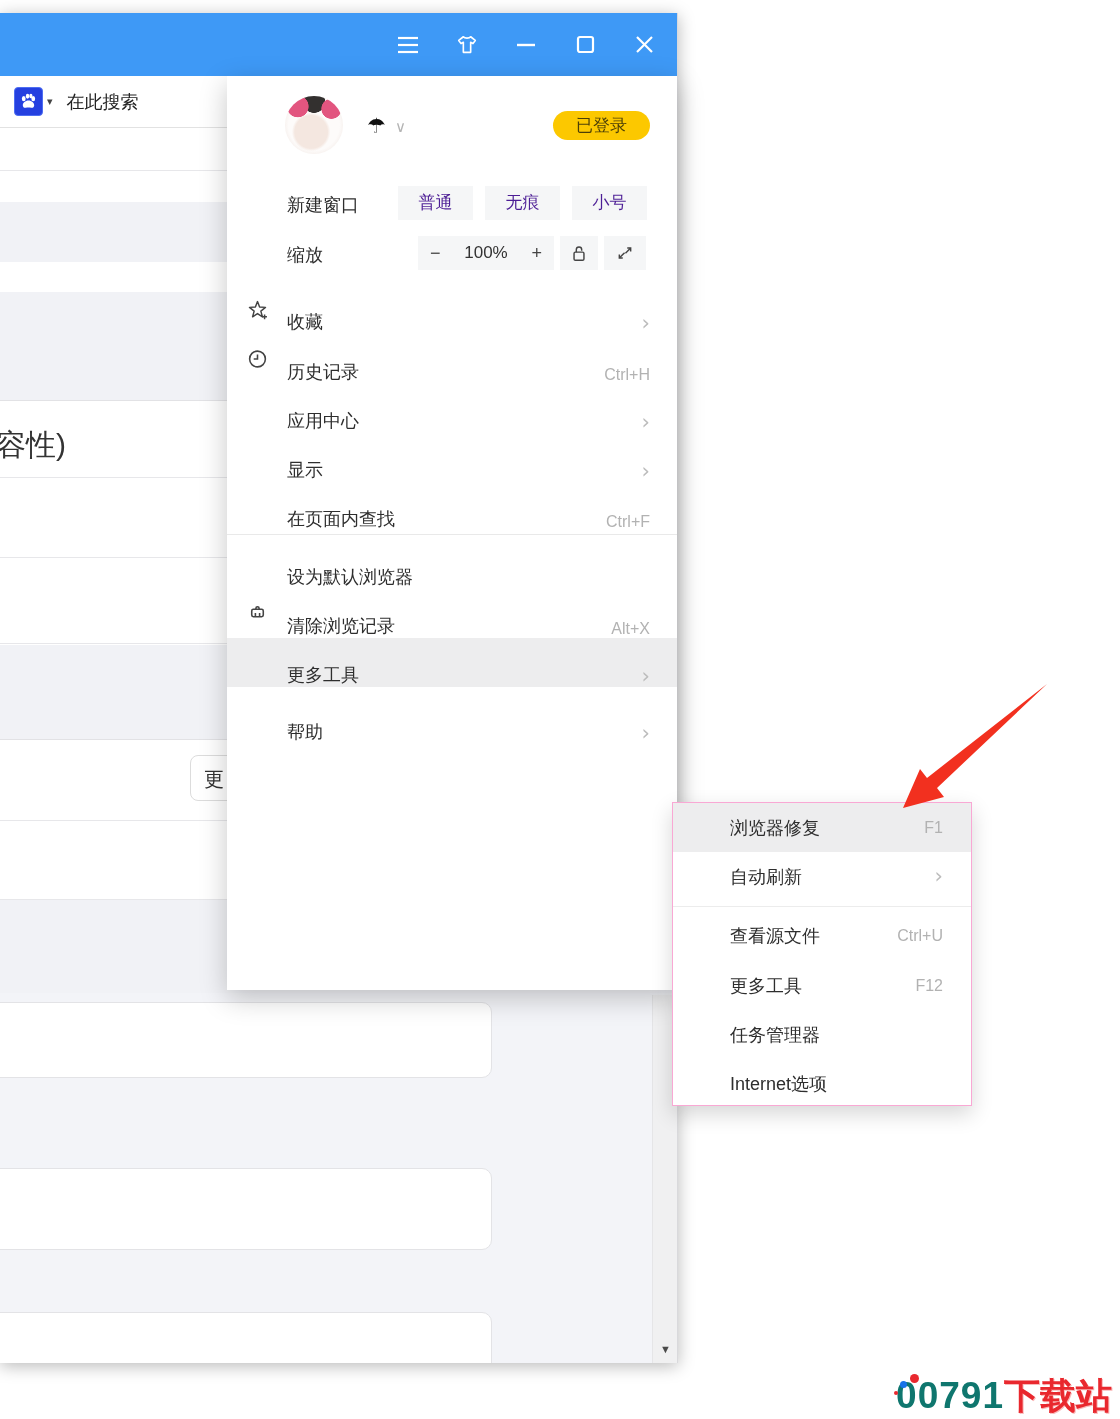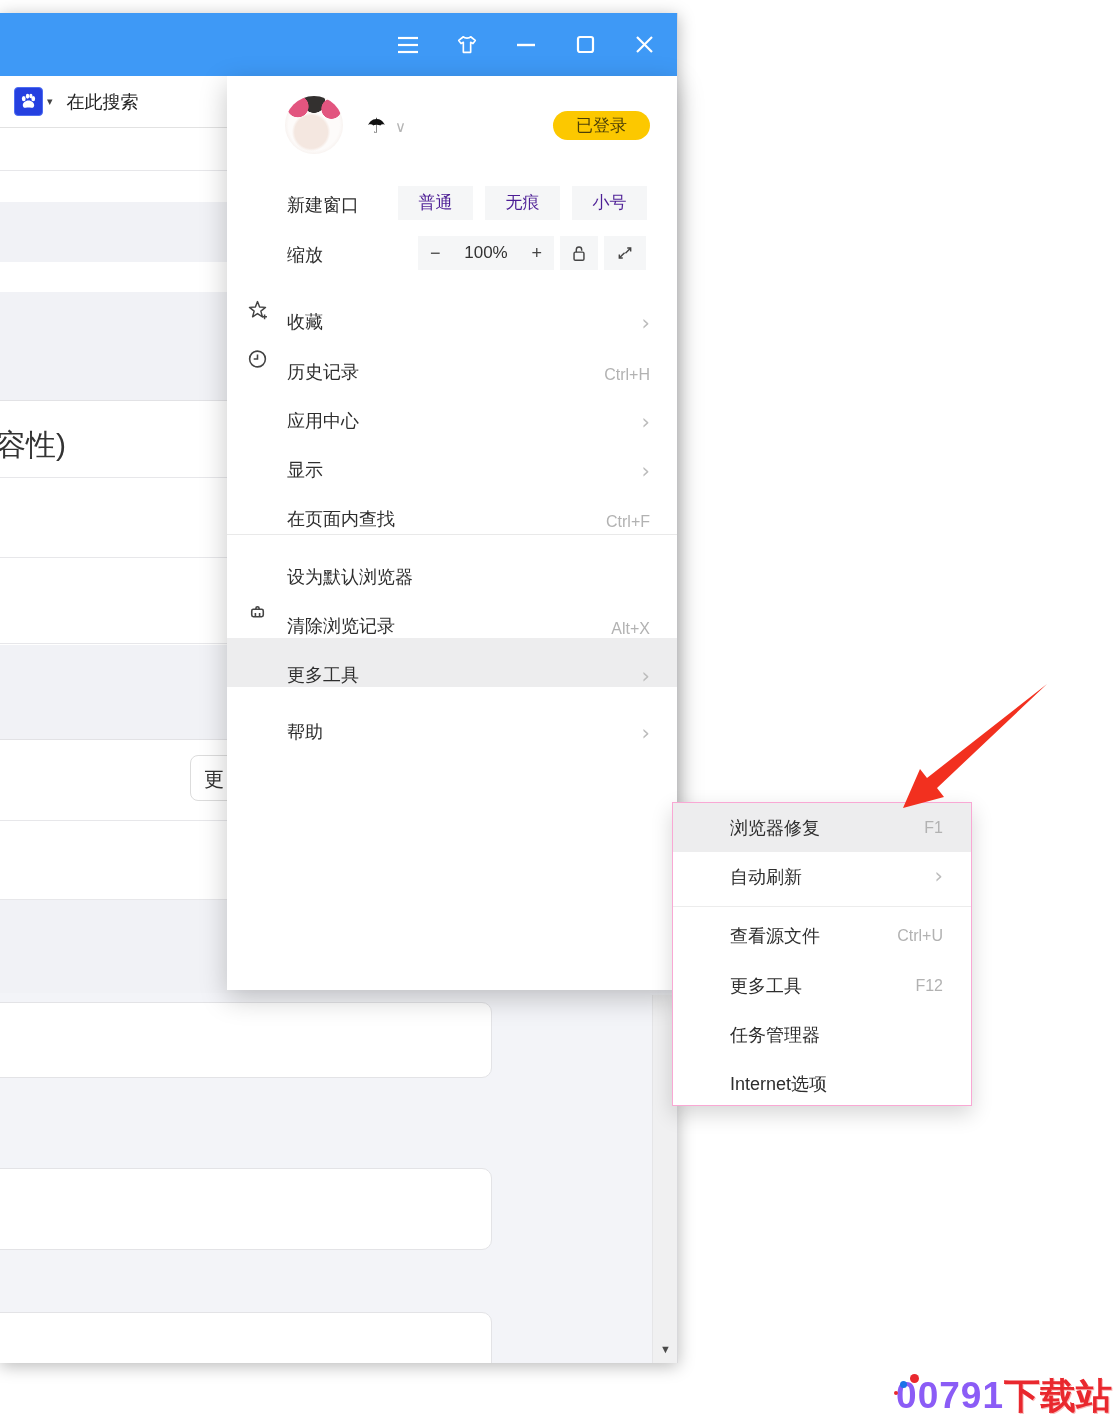--- a/index.html
+++ b/index.html
@@ -108,21 +108,21 @@
   .srow{
     height:49.3px;display:flex;align-items:center;
     padding:0 28px 0 57px;box-sizing:border-box;cursor:pointer;
   }
   .srow .lbl{font-size:18px;color:#2e2e2e;}
   .sdivider{height:1px;background:#ececec;margin:4px 0 5px;}
   
   .arrow-svg{position:absolute;left:0;top:0;width:1120px;height:1419px;z-index:20;pointer-events:none;}
   
   .logo{position:absolute;right:8px;top:1372px;z-index:5;font-weight:bold;white-space:nowrap;}
-  .logo-green{font-size:37px;color:#8b5cf6;letter-spacing:1px;}
+  .logo-green{font-size:37px;color:#0f766e;letter-spacing:1px;}
   .logo-red{font-size:36px;color:#E9282E;text-shadow:1px 1px 0 #f9b9b9;}
   .dot{position:absolute;border-radius:50%;}
 </style>
 </head>
 <body>
 
 <div class="window">
 
   <div class="titlebar">
     <div class="tb-icon">

